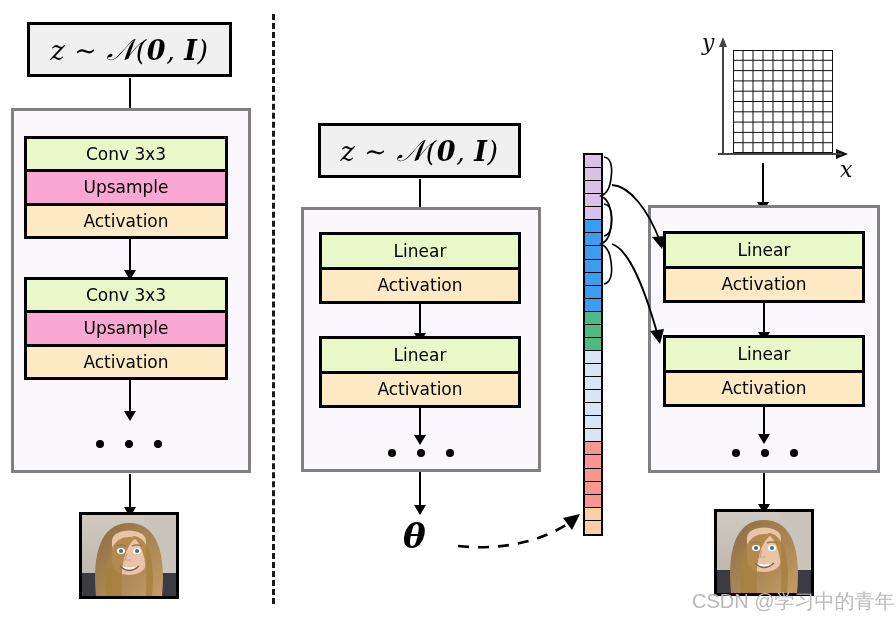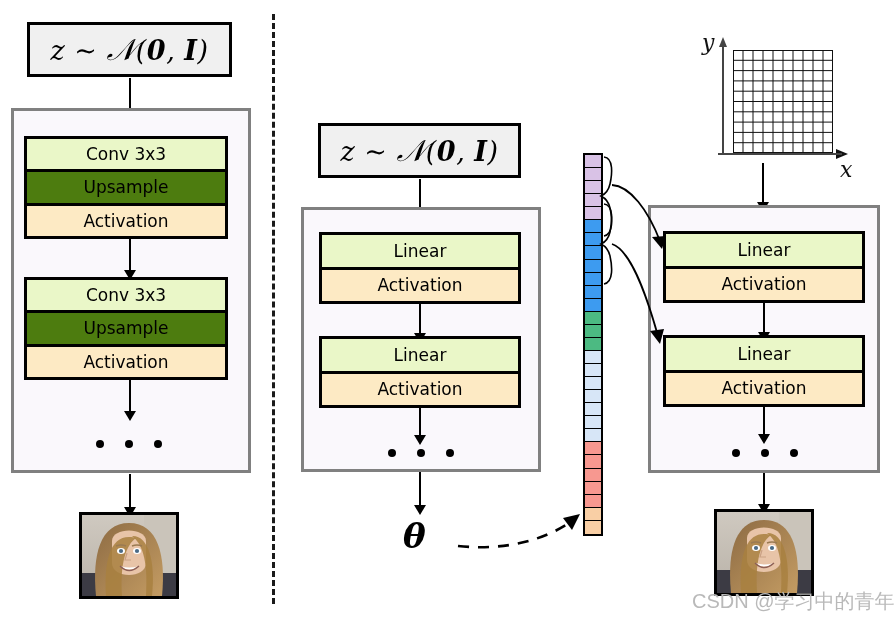--- a/index.html
+++ b/index.html
@@ -29,21 +29,21 @@
     position:absolute;border:3px solid #000;box-sizing:border-box;
     display:flex;flex-direction:column;
   }
   .row{
     flex:1 1 auto;display:flex;align-items:center;justify-content:center;
     font-size:17px;color:#000;box-sizing:border-box;
     font-family:"DejaVu Sans","Liberation Sans",sans-serif;
   }
   .row + .row{border-top:3px solid #000;}
   .c-green{background:#eaf7c8;}
-  .c-blue{background:#4d7c0f;}
+  .c-blue{background:#f9a8d4;}
   .c-orange{background:#fdeac4;}
 
   
   .arrow{position:absolute;width:0;}
   .arrow .shaft{position:absolute;left:-1px;top:0;width:2px;background:#000;}
   .arrow .head{
     position:absolute;left:-6px;width:0;height:0;
     border-left:6px solid transparent;border-right:6px solid transparent;
     border-top:10px solid #000;
   }

